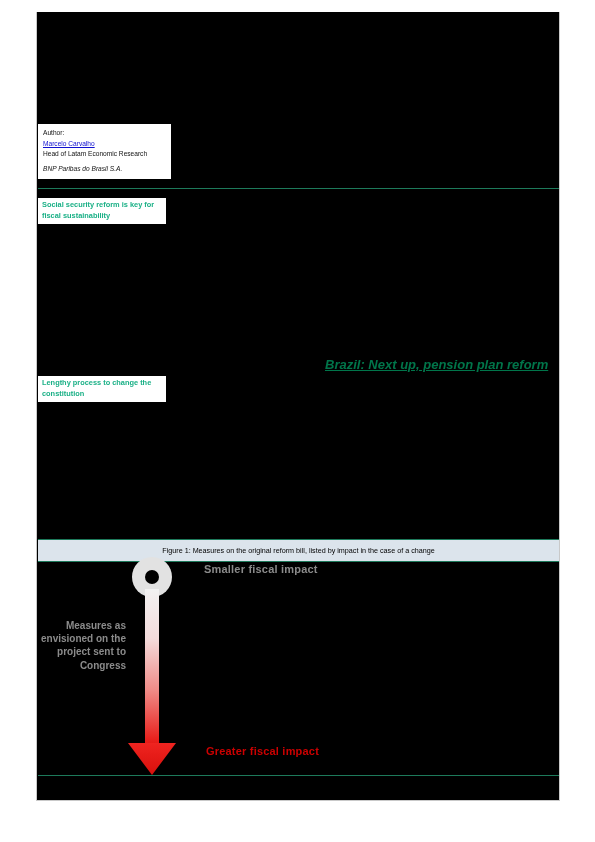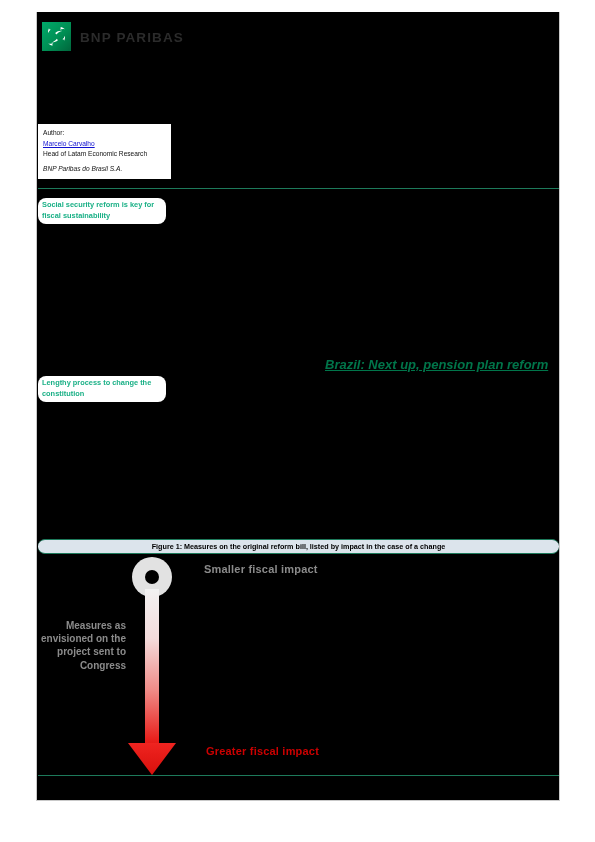--- a/index.html
+++ b/index.html
@@ -98,21 +98,20 @@
   .cue {
     position: absolute;
     left: 1px;
     width: 128px;
     background: #ffffff;
     padding: 2px 3px 3px 4px;
     font-size: 7.4px;
     font-weight: bold;
     color: #1ab086;
     line-height: 1.42;
-    border-radius: 8px;
   }
   #cue-0 { top: 186px; }
   #cue-1 { top: 273px; }
   #cue-2 { top: 364px; }
   #cue-3 { top: 459px; }
 
   
   #body-link {
     position: absolute;
     left: 288px; top: 345px;
@@ -127,32 +126,31 @@
   
   #figure {
     position: absolute;
     left: 1px; top: 515px;
     width: 521px;
     height: 248px;
   }
   #fig-caption {
     position: absolute;
     left: 0; top: 12px;
-    width: 521px; height: 15px;
+    width: 521px; height: 23px;
     background: #dce4ec;
     border-top: 1px solid #1d7a5b;
     border-bottom: 1px solid #1d7a5b;
     display: flex;
     align-items: center;
     justify-content: center;
     font-size: 7.2px;
-    font-weight: bold;
+    font-weight: normal;
     color: #000000;
     white-space: nowrap;
-    border-radius: 7px;
   }
 
   
   #arrow-wrap {
     position: absolute;
     left: 94px; top: 30px;
     width: 40px; height: 218px;
   }
   #arrow-ring {
     position: absolute;
@@ -206,35 +204,20 @@
     font-weight: bold;
     color: #8b8b8b;
     line-height: 1.32;
   }
 </style>
 </head>
 <body>
 
 <div id="page">
 
-  <div id="header">
-    <div class="logo-mark">
-      <svg width="29" height="29" viewBox="0 0 29 29" aria-hidden="true">
-        <g fill="#ffffff">
-          <path d="M18.5 5.0 c1.6 0.4 3.2 1.1 4.4 2.2 -1.7-0.3-3.5-0.2-5.1 0.4 0.9-0.6 1.2-1.7 0.7-2.6z"></path>
-          <path d="M9.0 7.3 c-1.3 1.0-2.3 2.3-2.9 3.8 -0.2-1.7 0.1-3.4 0.9-4.9 0.2 1.0 1.0 1.8 2.0 1.1z"></path>
-          <path d="M20.1 17.6 c1.3-1.0 2.3-2.4 2.8-3.9 0.3 1.7 0.0 3.5-0.8 5.0 -0.2-1.0-1.0-1.8-2.0-1.1z"></path>
-          <path d="M10.6 23.8 c-1.6-0.4-3.1-1.2-4.3-2.4 1.7 0.4 3.5 0.3 5.1-0.3 -0.9 0.6-1.3 1.7-0.8 2.7z"></path>
-          <path d="M13.2 11.0 c1.9-1.6 4.4-2.4 6.8-2.1 -2.3 0.5-4.4 1.8-5.8 3.7 -0.3-0.6-0.6-1.1-1.0-1.6z"></path>
-          <path d="M15.9 18.3 c-1.9 1.6-4.3 2.4-6.7 2.1 2.3-0.5 4.3-1.8 5.7-3.7 0.3 0.6 0.6 1.1 1.0 1.6z"></path>
-        </g>
-      </svg>
-    </div>
-    <div class="logo-word">BNP PARIBAS</div>
-  </div>
 
 
   <div id="author-card">
     <div class="a-label">Author:</div>
     <div><a class="a-link" href="#">Marcelo Carvalho</a></div>
     <div class="a-role">Head of Latam Economic Research</div>
     <div class="a-entity">BNP Paribas do Brasil S.A.</div>
   </div>
 
   <div class="rule-green" id="rule-top"></div>

